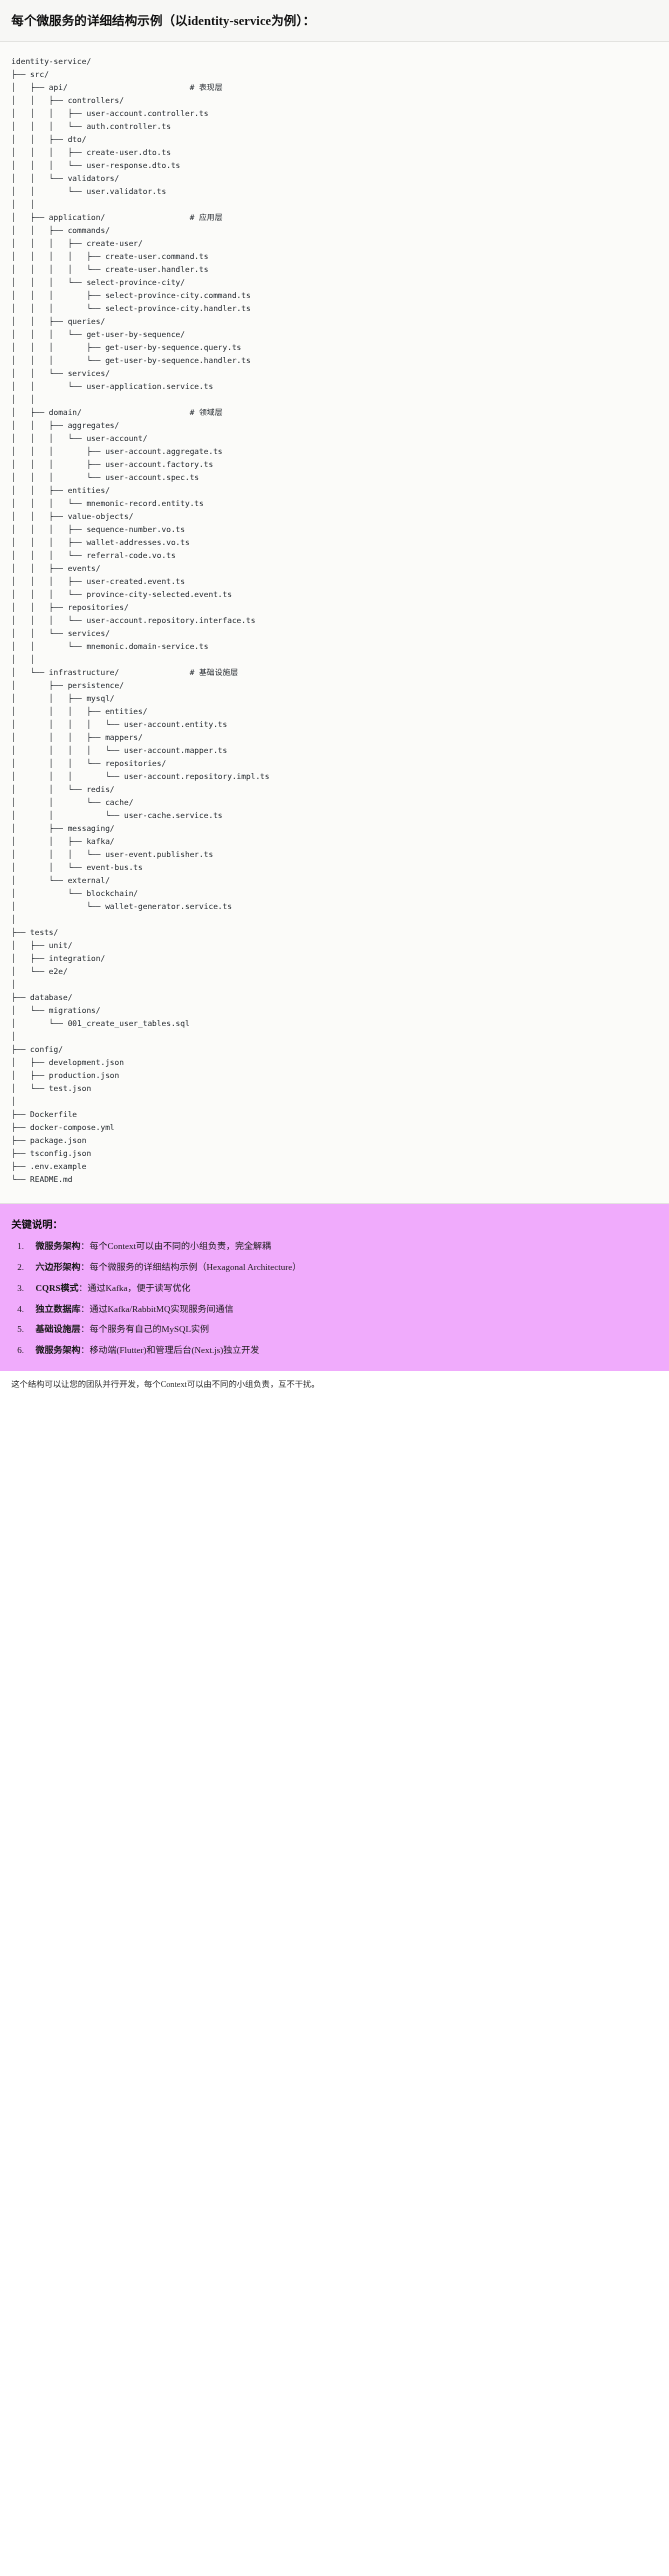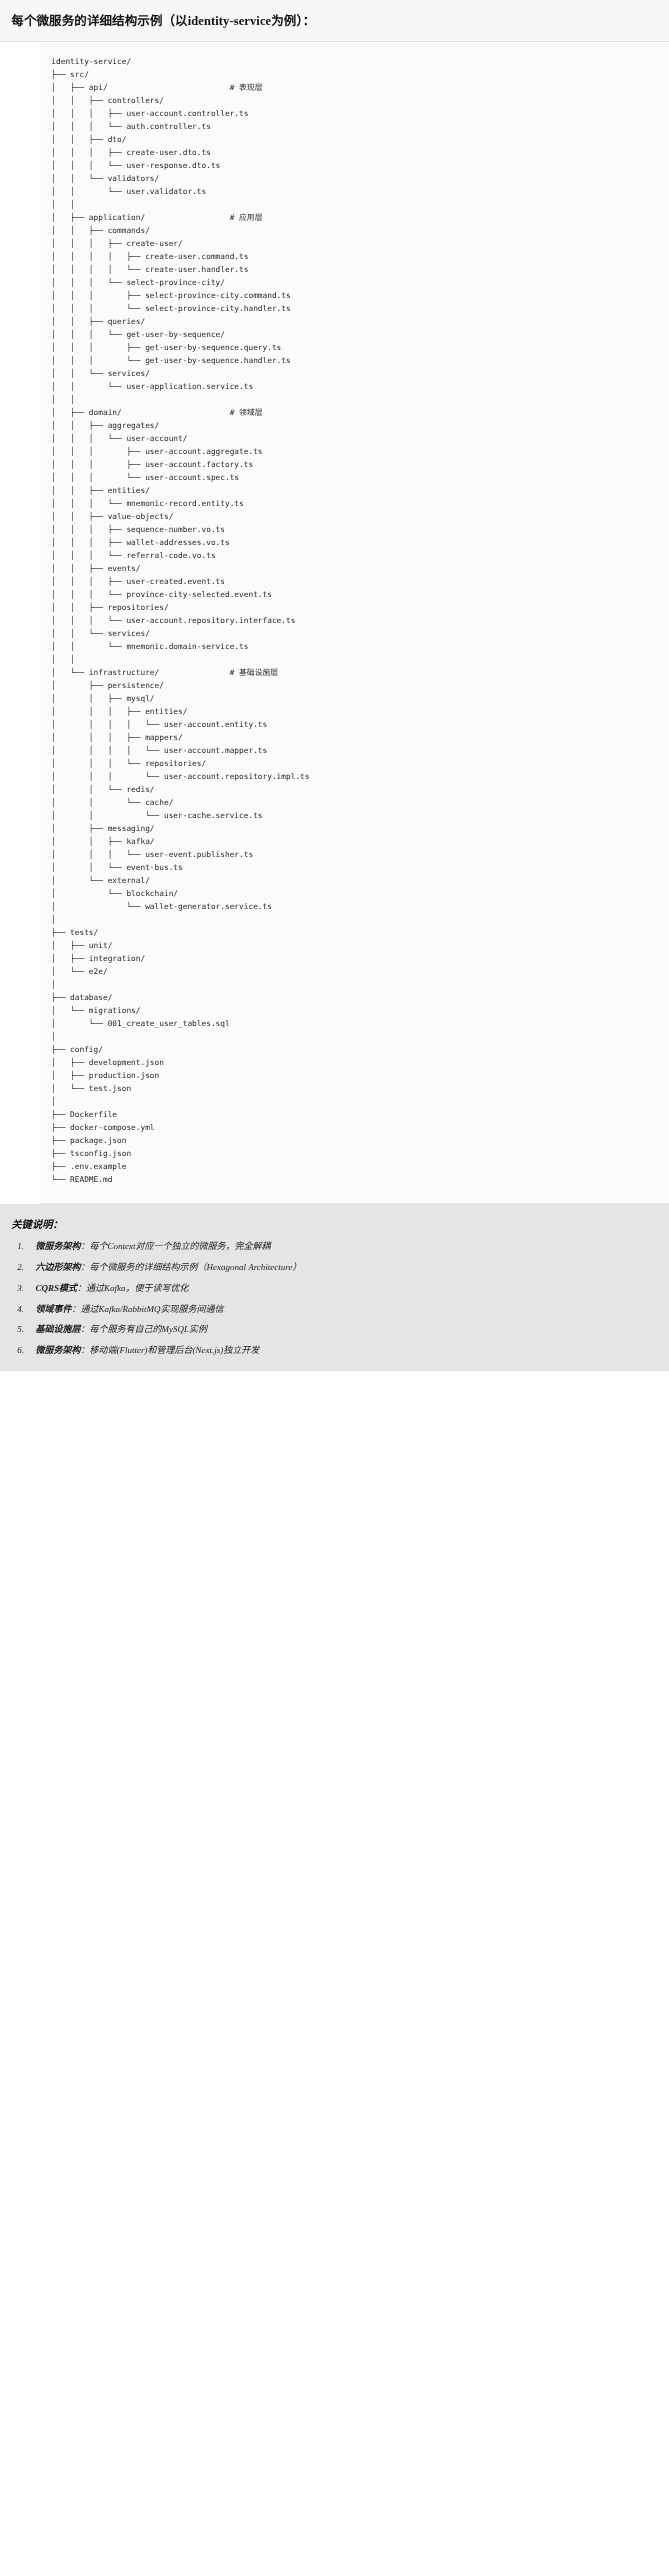--- a/index.html
+++ b/index.html
@@ -35,40 +35,38 @@
     margin: 0;
     letter-spacing: 0.1px;
   }
 
   
   .tree-band {
     background: #fbfbf9;
     padding: 13.8px 11.3px 16.3px 11.3px;
     box-sizing: border-box;
     border-bottom: 0.6px solid #e3e3e0;
-    margin-left: 40px;
   }
   pre.tree {
     margin: 0;
     font-family: "DejaVu Sans Mono", "Liberation Mono", monospace;
     font-size: 7.8px;
     line-height: 13px;
     color: #24292f;
     white-space: pre;
     overflow: visible;
     letter-spacing: 0px;
     tab-size: 4;
   }
 
   
   .notes-band {
-    background: #e5e5e5;
+    background: #f0abfc;
     padding: 12.5px 11.3px 6.3px 11.3px;
     box-sizing: border-box;
-    font-style: italic;
   }
   .notes-heading {
     font-family: "Liberation Serif", serif;
     font-weight: bold;
     font-size: 10.3px;
     color: #111111;
     margin: 0 0 8.8px 0;
   }
   ol.notes-list {
     margin: 0;
@@ -200,35 +198,38 @@
 ├── package.json
 ├── tsconfig.json
 ├── .env.example
 └── README.md</pre>
   </div>
 
   <div class="notes-band">
     <h2 class="notes-heading">关键说明：</h2>
     <ol class="notes-list">
       <li>
-        <span class="note-term">微服务架构</span><span class="note-desc">：每个Context对应一个独立的微服务，完全解耦</span>
+        <span class="note-term">微服务架构</span><span class="note-desc">：每个Context可以由不同的小组负责，完全解耦</span>
       </li>
       <li>
         <span class="note-term">六边形架构</span><span class="note-desc">：每个微服务的详细结构示例（Hexagonal Architecture）</span>
       </li>
       <li>
         <span class="note-term">CQRS模式</span><span class="note-desc">：通过Kafka，便于读写优化</span>
       </li>
       <li>
-        <span class="note-term">领域事件</span><span class="note-desc">：通过Kafka/RabbitMQ实现服务间通信</span>
+        <span class="note-term">独立数据库</span><span class="note-desc">：通过Kafka/RabbitMQ实现服务间通信</span>
       </li>
       <li>
         <span class="note-term">基础设施层</span><span class="note-desc">：每个服务有自己的MySQL实例</span>
       </li>
       <li>
         <span class="note-term">微服务架构</span><span class="note-desc">：移动端(Flutter)和管理后台(Next.js)独立开发</span>
       </li>
     </ol>
   </div>
 
+  <div class="closing-band">
+    <p class="closing-text">这个结构可以让您的团队并行开发，每个Context可以由不同的小组负责，互不干扰。</p>
+  </div>
 
 </div>
 
 
 </body></html>

